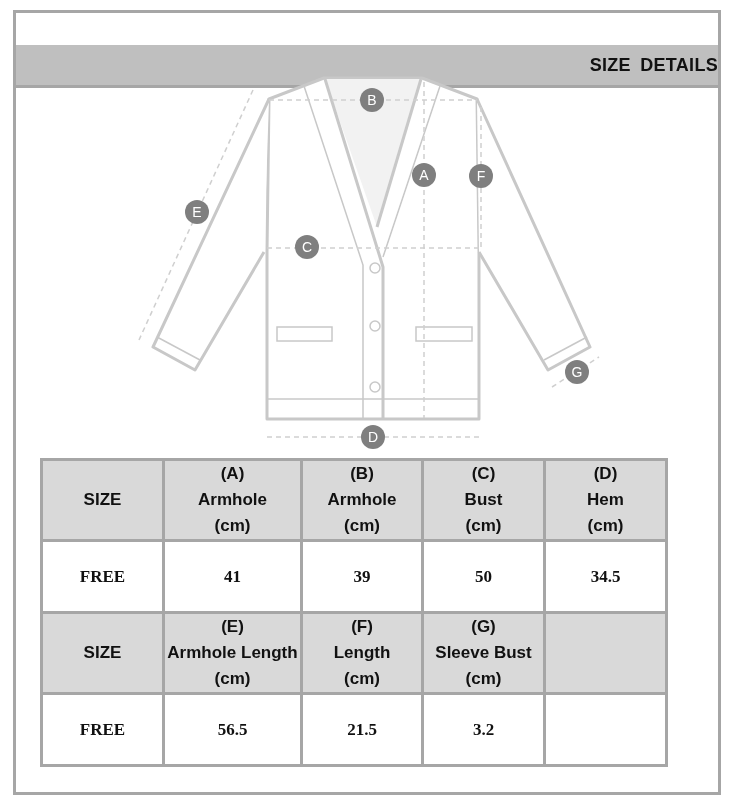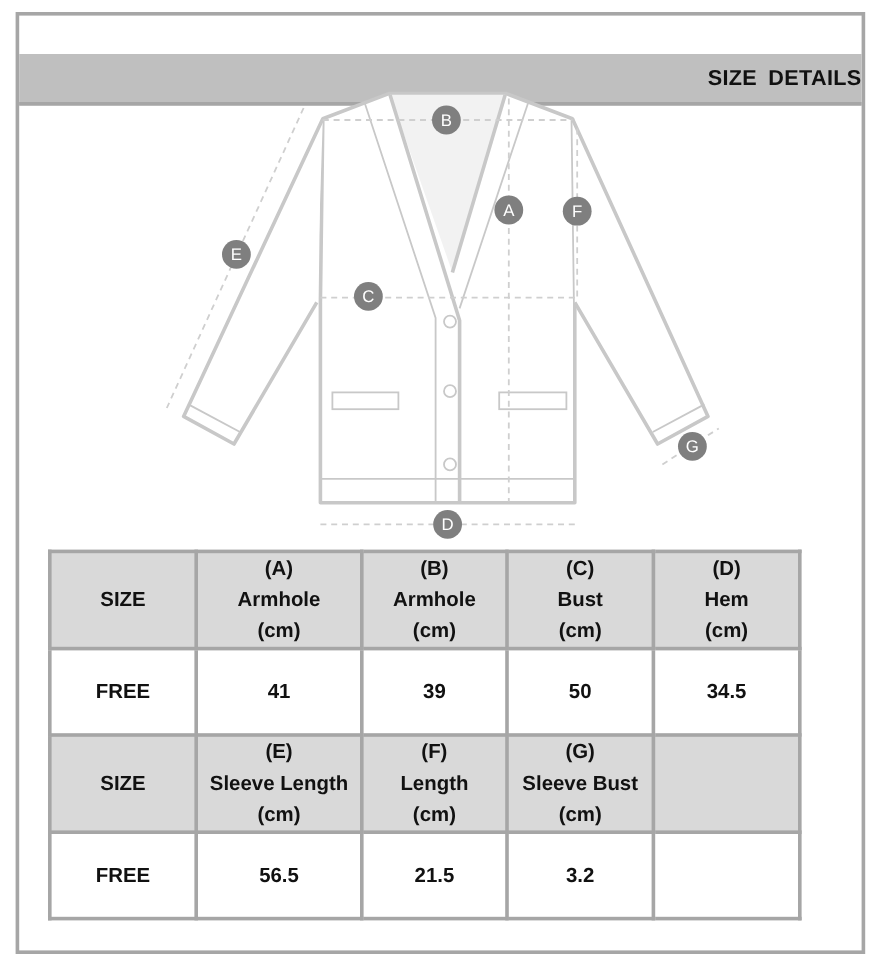--- a/index.html
+++ b/index.html
@@ -6,21 +6,21 @@
   body { width:739px; height:803px; position:relative; font-family:"Liberation Sans", sans-serif; overflow:hidden; }
   .frame { position:absolute; left:13px; top:10px; width:708px; height:785px; border:3px solid #a6a6a6; box-sizing:border-box; background:#fff; }
   .title-bar { position:absolute; left:0; top:0; right:0; height:40px; background:#bfbfbf; border-bottom:3px solid #a6a6a6; display:flex; align-items:center; justify-content:flex-end;margin-top:32px; }
   .title-bar span { font-size:18px; font-weight:bold; color:#111; letter-spacing:0.3px; word-spacing:4px; }
   .diagram { position:absolute; left:127px; top:62px; width:480px; height:390px; }
   table.size-table { position:absolute; left:40px; top:458px; border-collapse:collapse; }
   table.size-table td { border:3px solid #a6a6a6; text-align:center; vertical-align:middle; font-weight:bold; color:#111; font-size:17px; line-height:26px; padding:0; }
   td.hdr { background:#d9d9d9; }
   td.val { background:#ffffff; font-size:18px; }
   tr.hrow { height:81px; }
-  tr.vrow { height:72px; }
+  tr.vrow { height:72px;font-family:Liberation Serif, serif; }
   .c0 { width:119px; } .c1 { width:135px; } .c2 { width:118px; } .c3 { width:119px; } .c4 { width:119px; }
   .line { display:block; }
 </style>
 </head>
 <body>
 
 <div class="frame">
   <div class="title-bar">
     <span>SIZE  DETAILS</span>
   </div>
@@ -133,21 +133,21 @@
     <td class="val">39</td>
     <td class="val">50</td>
     <td class="val">34.5</td>
   </tr>
   <tr class="hrow">
     <td class="hdr">
           <span class="line">SIZE</span>
         </td>
     <td class="hdr">
           <span class="line">(E)</span>
-          <span class="line">Sleeve Length</span>
+          <span class="line">Armhole Length</span>
           <span class="line">(cm)</span>
         </td>
     <td class="hdr">
           <span class="line">(F)</span>
           <span class="line">Length</span>
           <span class="line">(cm)</span>
         </td>
     <td class="hdr">
           <span class="line">(G)</span>
           <span class="line">Sleeve Bust</span>

